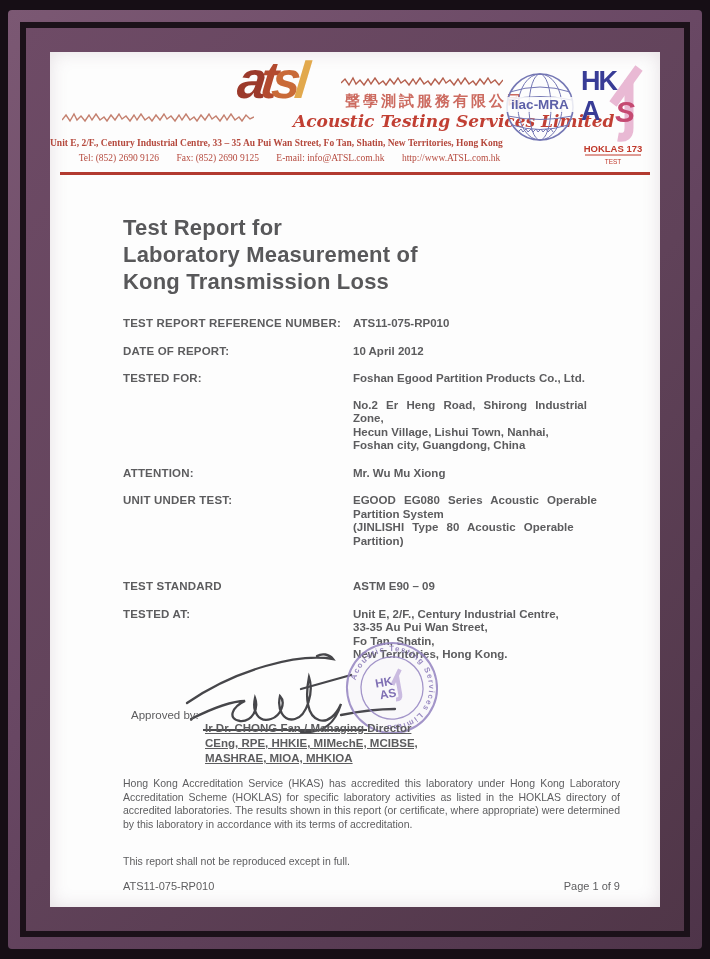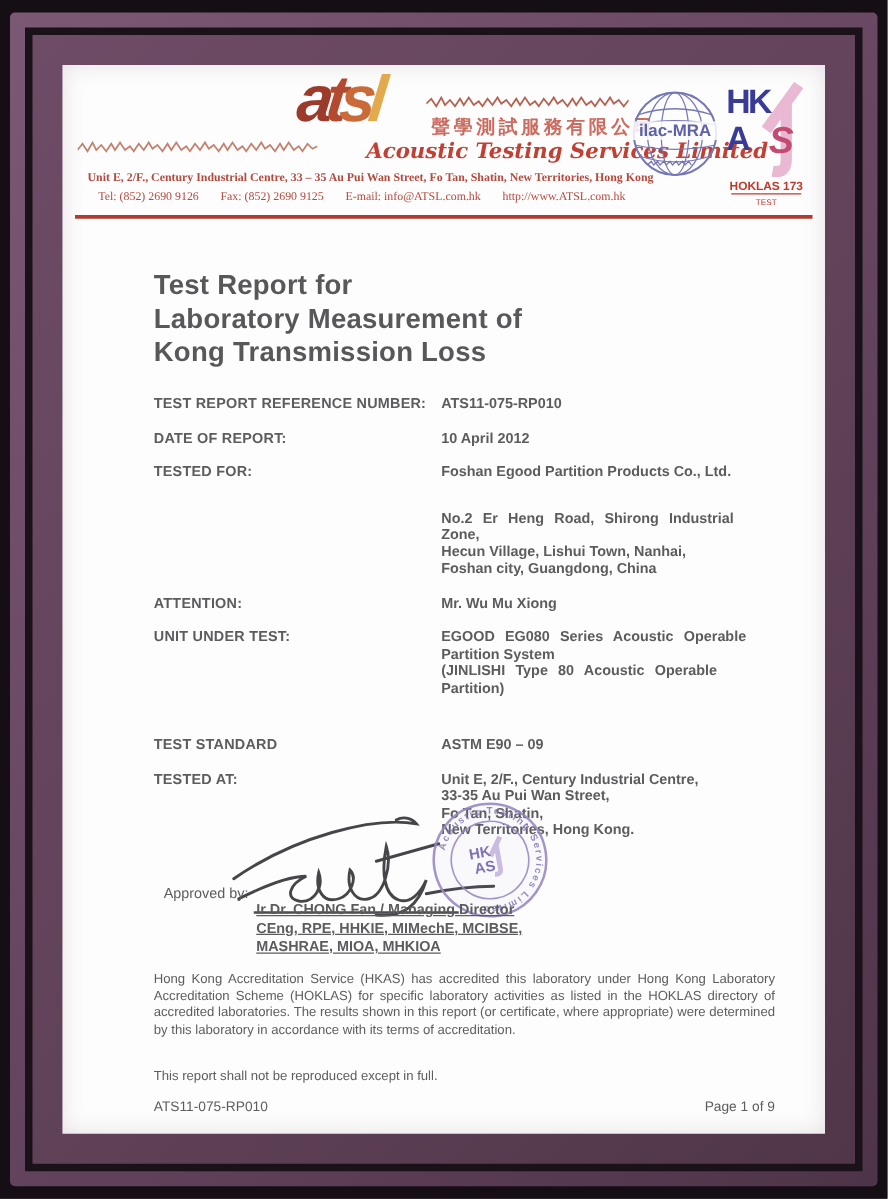--- a/index.html
+++ b/index.html
@@ -28,40 +28,40 @@
   .atsl-logo .l1 { color:#9c3a2b; } .atsl-logo .l2 { color:#b34a2f; }
   .atsl-logo .l3 { color:#c96a38; } .atsl-logo .l4 { color:#e2a94d; }
   .zh-name { position:absolute; left:295px; top:40px; font-size:15px; font-weight:bold;
              color:#cc6b60; letter-spacing:3px; white-space:nowrap;
              font-family:"Liberation Serif", serif; }
   .en-name { position:absolute; left:243px; top:59px; font-size:17px; font-weight:bold;
              font-style:italic; color:#c13f33; white-space:nowrap;
              font-family:"DejaVu Serif", serif; }
   .ilac  { position:absolute; left:453px; top:18px; }
   .hkas  { position:absolute; left:527px; top:12px; }
-  .addr-line { position:absolute; left:20px; top:86px; width:460px;
+  .addr-line { position:absolute; left:0; top:86px; width:460px;
                font-family:"Liberation Serif", serif; font-weight:bold;
                font-size:9.5px; color:#b5493d; white-space:nowrap; }
   .contact-line { position:absolute; left:12px; top:101px; width:470px;
                font-family:"Liberation Serif", serif; font-weight:normal;
                font-size:9.5px; color:#b5493d; white-space:nowrap;text-align:center; }
   .contact-line span { margin-right:15px; }
   .hdr-rule { position:absolute; left:10px; right:10px; top:120px; height:2.5px;
               background:#b23a30; }
 
   
   .title { margin:28px 40px 0 73px; font-size:22px; font-weight:bold;
            color:#58585a; line-height:27px; letter-spacing:.2px; }
 
   
   .fields { margin:22px 40px 0 73px; }
   .frow { display:grid; grid-template-columns:230px 1fr; margin-bottom:14px; }
   .flabel { font-size:11.5px; font-weight:bold; color:#5c5c5e; letter-spacing:.2px; }
   .fvalue { font-size:11.5px; font-weight:bold; color:#5c5c5e; line-height:13.5px; }
-  .addr-block { margin-top:23px; }
+  .addr-block { margin-top:13px; }
   .spread { word-spacing:5px; }
   .mt-lg { margin-top:32px; }
 
   
   .sig-block { position:absolute; top:593px; left:73px; right:40px; height:140px; }
   .sig-svg   { position:absolute; left:58px; top:0; }
   .stamp     { position:absolute; left:222px; top:-4px; opacity:.88;
                transform:rotate(-10deg); }
   .approved  { position:absolute; left:8px; top:64px; font-size:11.5px; color:#5c5c5e; }
   .sig-line  { position:absolute; left:80px; top:84px; width:164px; height:1.5px;

